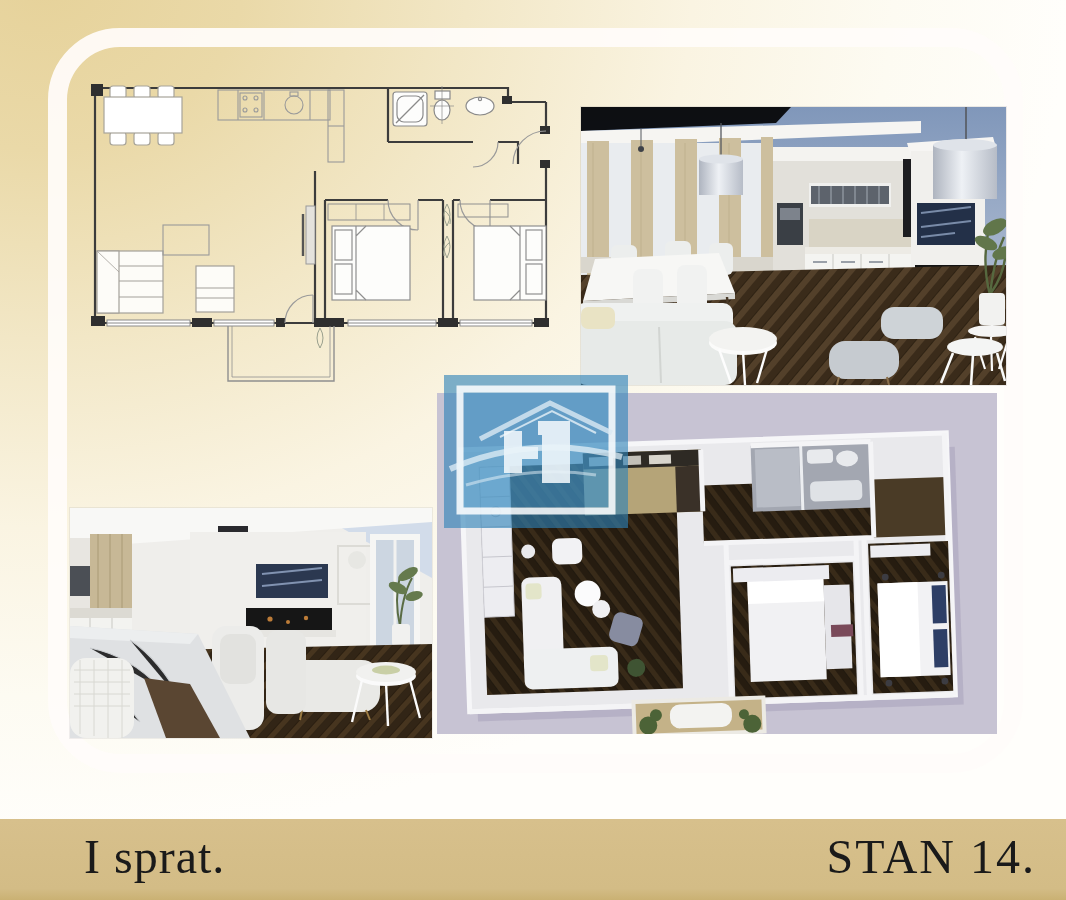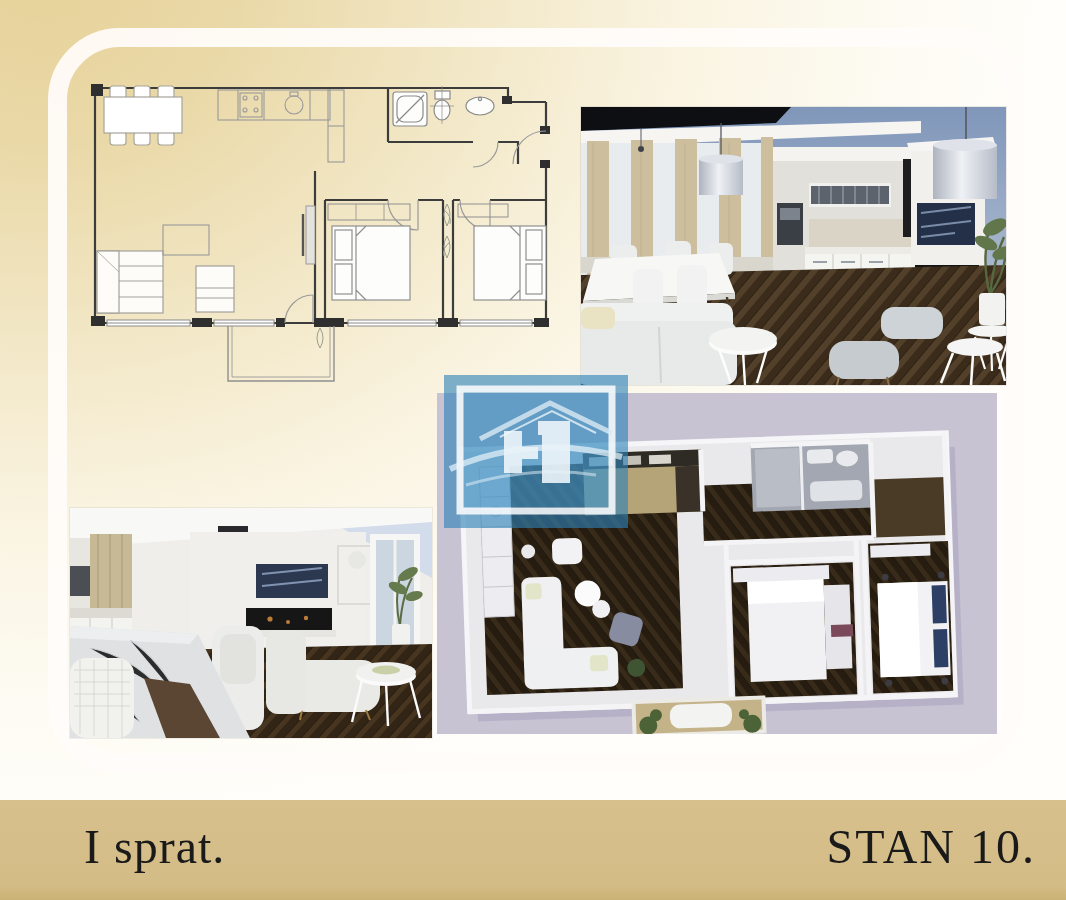--- a/index.html
+++ b/index.html
@@ -16,21 +16,21 @@
     border-radius:72px;box-sizing:border-box;
     pointer-events:none;
   }
   .fig{position:absolute;display:block;}
   #floorplan{left:88px;top:76px;width:472px;height:318px;}
   #renderA{left:581px;top:107px;width:425px;height:278px;box-shadow:0 0 0 1px rgba(120,120,130,.15);}
   #renderC{left:437px;top:393px;width:560px;height:341px;}
   #renderB{left:70px;top:508px;width:362px;height:230px;box-shadow:0 0 0 1px rgba(120,120,130,.12);}
   #logo{left:444px;top:375px;width:184px;height:153px;}
   .footer{
-    position:absolute;left:0;bottom:0;width:1066px;height:100px;
+    position:absolute;left:0;bottom:0;width:1066px;height:81px;
     background:linear-gradient(#d7c08c 0%, #d3bc86 86%, #cab173 100%);
     display:flex;align-items:center;justify-content:space-between;
     box-sizing:border-box;padding:0 30px 0 84px;
   }
   .footer .lbl{
     font-size:48px;color:#1a1a1a;letter-spacing:1px;line-height:1;
     padding-bottom:6px;
   }
   .footer .lbl.right{letter-spacing:2px;}
 </style>
@@ -595,14 +595,14 @@
     <rect x="98" y="46" width="28" height="62"></rect>
   </g>
   <g>
     <path d="M6,94 C60,70 122,66 178,82" stroke="#eaf4fa" stroke-width="6" fill="none" opacity="0.7"></path>
     <path d="M22,110 C72,96 112,94 152,100" stroke="#eaf4fa" stroke-width="3" fill="none" opacity="0.5"></path>
   </g>
 </svg>
 
 <div class="footer">
   <span class="lbl">I sprat.</span>
-  <span class="lbl right">STAN 10.</span>
+  <span class="lbl right">STAN 14.</span>
 </div>
 
 </body></html>

